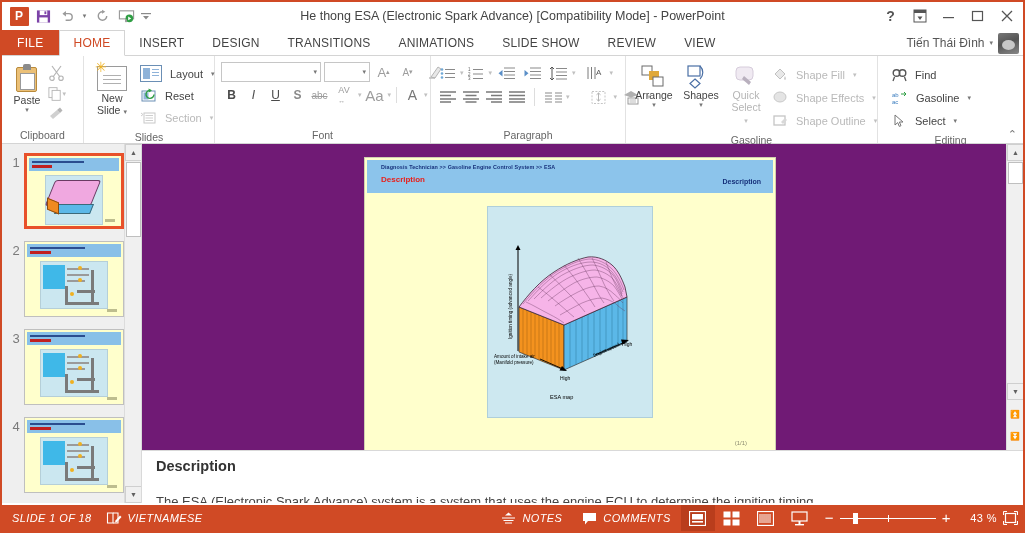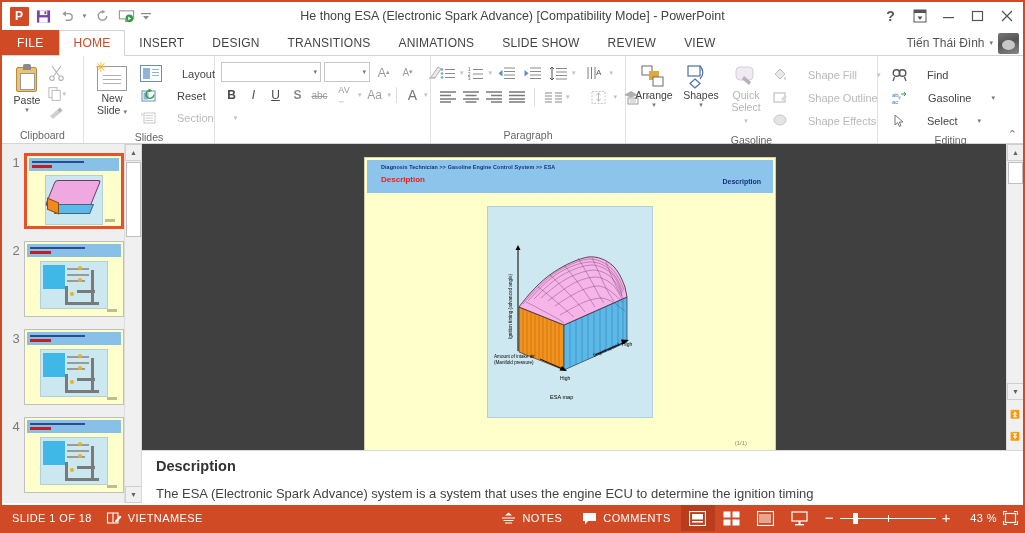--- a/index.html
+++ b/index.html
@@ -103,21 +103,21 @@
     text-align: center; line-height: 15px; position: relative;
   }
   .big-btn {
     display: flex; flex-direction: column; align-items: center;
     justify-content: flex-start;
     font-size: 10.5px; color: #444; padding: 2px 5px; min-width: 44px;
   }
   .big-btn .cap { line-height: 12px; text-align: center; }
   .big-btn.dim { color: #b5b5b5; }
   .sm-btn {
-    display: flex; align-items: center; gap: 20px;
+    display: flex; align-items: center; gap: 8px;
     font-size: 11px; color: #444; height: 21px; padding: 0 4px;
     white-space: nowrap;
     text-align: right;
   }
   .sm-btn.dim { color: #b9b9b9; }
   .caret { font-size: 7px; color: #777; }
   .caret.dim { color: #c0c0c0; }
   .icon { display: inline-flex; align-items: center; justify-content: center; }
 
   
@@ -251,21 +251,21 @@
     font-size: 7px; color: #606060;
     border: 1px solid #CFCFCF;
   }
   .sb-thumb {
     position: absolute; left: 1px; width: 15px; background: #fff;
     border: 1px solid #BFBFBF;
   }
 
   
   .slidepane {
-    flex: 1; position: relative; background: #404040; overflow: hidden;
+    flex: 1; position: relative; background: #701a75; overflow: hidden;
   }
   .slide-canvas {
     position: absolute; left: 222px; top: 13px;
     width: 412px; height: 310px;
     background: #FFFFCC;
     border: 1px solid #D0D0B0;
   }
   .slide-hdr {
     position: absolute; left: 2px; right: 2px; top: 2px; height: 33px;
     background: #8CC4EB;
@@ -292,37 +292,37 @@
     font-size: 6px; color: #8a8a70;
   }
 
   
   .notespane {
     position: absolute; left: 0; right: 0; bottom: 0; height: 53px;
     border-top: 1px solid #D9D9D9; background: #fff;
     padding: 7px 14px 0 14px; overflow: hidden;
   }
   .notes-title { font-size: 14.5px; font-weight: bold; color: #333; }
-  .notes-body { font-size: 13px; color: #444; margin-top: 12px; line-height: 16px; }
+  .notes-body { font-size: 13px; color: #444; margin-top: 20px; line-height: 16px; }
   .watermark {
     position: absolute; right: 10px; bottom: -4px;
     font-size: 25px; font-weight: bold; color: #3FB7E0;
     letter-spacing: -1px; opacity: .92;
     text-shadow: 1px 1px 0 #8ED8EF;
     white-space: nowrap;
   }
 
   
   .statusbar {
     position: absolute; left: 0; right: 0; bottom: 0; height: 26px;
     background: #D04A25; color: #fff;
     display: flex; align-items: center;
     font-size: 11px; letter-spacing: .4px;
   }
-  .sb-item { display: flex; align-items: center; gap: 6px; padding: 0 10px; height: 26px; }
+  .sb-item { display: flex; align-items: center; gap: 6px; padding: 0 10px; height: 26px; font-style: italic; }
   .sb-right { margin-left: auto; display: flex; align-items: center; height: 26px; }
   .viewbtn {
     width: 34px; height: 26px; display: flex; align-items: center; justify-content: center;
   }
   .viewbtn.active { background: #B93D1C; }
   .zoomslider {
     display: flex; align-items: center; gap: 6px; padding: 0 8px; height: 26px;
   }
   .zs-track { width: 96px; height: 1px; background: #fff; position: relative; }
   .zs-tick { position: absolute; top: -3px; width: 1px; height: 7px; background: #fff; }
@@ -538,27 +538,28 @@
         <div style="display:flex;align-items:center;gap:1px">
           <div class="fmt-btn b">B</div>
           <div class="fmt-btn i">I</div>
           <div class="fmt-btn u">U</div>
           <div class="fmt-btn" style="font-weight:bold;color:#8a8a8a">S</div>
           <div class="fmt-btn" style="text-decoration:line-through;font-size:10px">abc</div>
           <div class="fmt-btn" style="width:26px;font-size:9px">
             <span><span>AV</span><br><span style="font-size:7px">↔</span></span>
           </div>
           <span class="caret dim">▾</span>
-          <div class="fmt-btn" style="width:24px;font-size:12px">Aa</div>
+          <div class="fmt-btn" style="width:24px;font-size:15px">Aa</div>
           <span class="caret dim">▾</span>
           <div style="width:1px;height:16px;background:#ddd;margin:0 4px"></div>
           <div class="fmt-btn" style="font-size:14px;color:#777">A</div>
           <span class="caret dim">▾</span>
         </div>
       </div>
+      <div class="rgroup-label">Font</div>
     </div>
 
     <div class="rgroup" style="width:195px">
       <div class="rgroup-body" style="flex-direction:column;gap:4px;padding:4px 6px">
         <div style="display:flex;align-items:center;gap:2px">
           <div class="fmt-btn">
             <svg width="16" height="13" viewBox="0 0 16 13">
                 <circle cx="2" cy="2.5" r="1.3" fill="#6FA8D6"></circle>
                 <circle cx="2" cy="6.5" r="1.3" fill="#6FA8D6"></circle>
                 <circle cx="2" cy="10.5" r="1.3" fill="#6FA8D6"></circle>
@@ -691,34 +692,34 @@
                   <path d="M3 7 L8 2 L13 7 L8 12 Z" fill="#e8e8e8" stroke="#c0c0c0"></path>
                   <path d="M13 9 q2 3 0 4 q-2 -1 0 -4" fill="#cfcfcf"></path>
                 </svg>
             </span>
             <span>Shape Fill</span>
             <span class="caret dim">▾</span>
           </div>
           <div class="sm-btn dim">
             <span class="icon">
               <svg width="16" height="15" viewBox="0 0 16 15">
+                  <ellipse cx="8" cy="7" rx="6" ry="5" fill="#e4e4e4" stroke="#c8c8c8"></ellipse>
+                </svg>
+            </span>
+            <span>Shape Effects</span>
+            <span class="caret dim">▾</span>
+          </div>
+          <div class="sm-btn dim">
+            <span class="icon">
+              <svg width="16" height="15" viewBox="0 0 16 15">
                   <rect x="2" y="3" width="11" height="9" fill="none" stroke="#c5c5c5" stroke-width="1.3"></rect>
                   <path d="M9 9 L13 5 L15 7 L11 11 Z" fill="#d8d8d8"></path>
                 </svg>
             </span>
             <span>Shape Outline</span>
-            <span class="caret dim">▾</span>
-          </div>
-          <div class="sm-btn dim">
-            <span class="icon">
-              <svg width="16" height="15" viewBox="0 0 16 15">
-                  <ellipse cx="8" cy="7" rx="6" ry="5" fill="#e4e4e4" stroke="#c8c8c8"></ellipse>
-                </svg>
-            </span>
-            <span>Shape Effects</span>
             <span class="caret dim">▾</span>
           </div>
         </div>
       </div>
       <div class="rgroup-label">Gasoline</div>
     </div>
 
     <div class="rgroup" style="flex:1">
       <div class="rgroup-body" style="padding-left:10px">
         <div style="display:flex;flex-direction:column;gap:2px;padding-top:3px">

